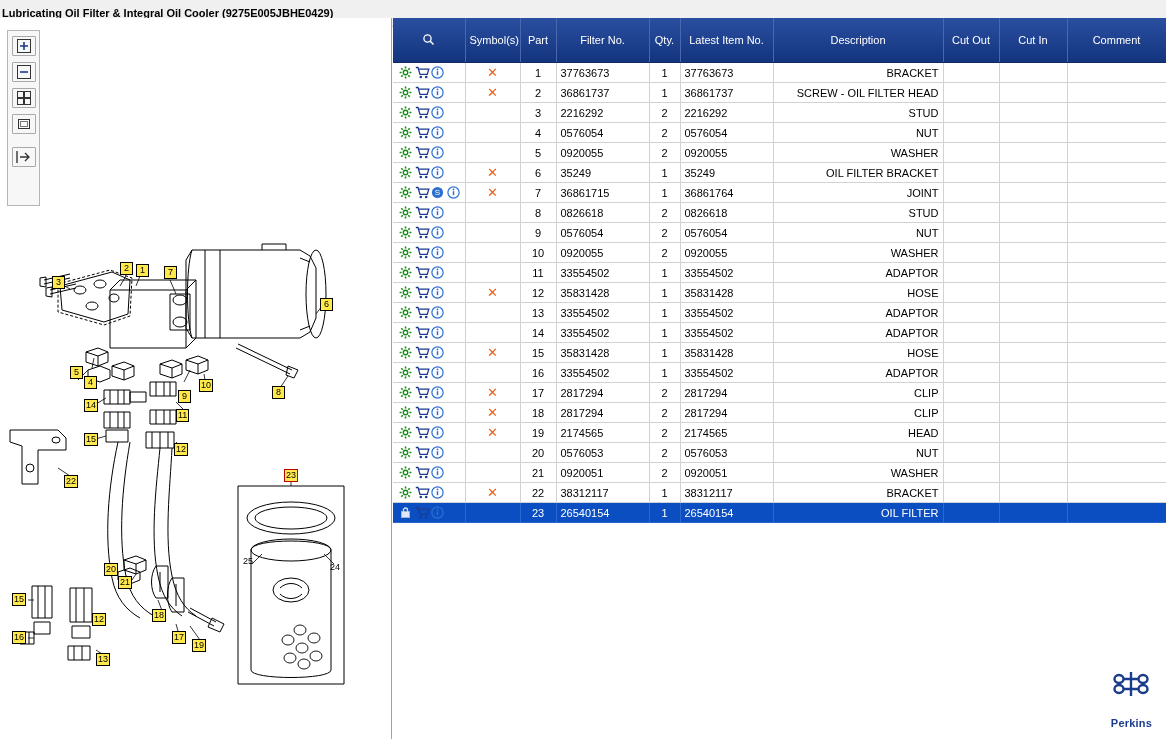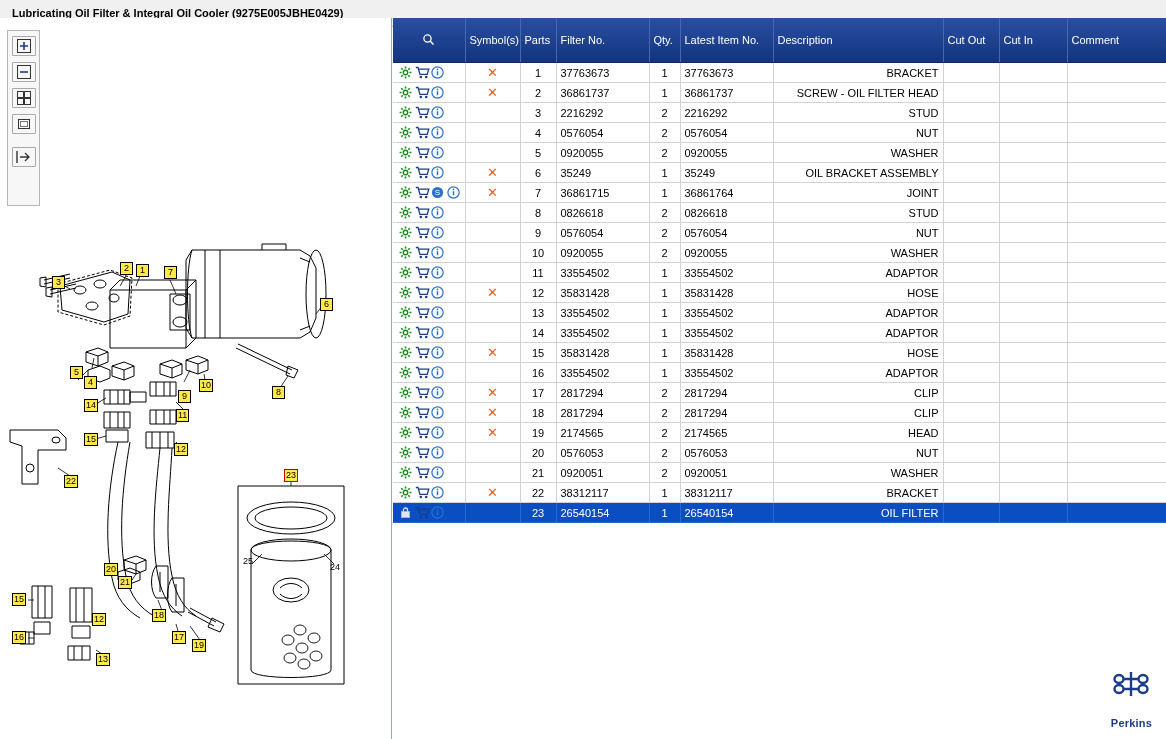--- a/index.html
+++ b/index.html
@@ -20,21 +20,21 @@
 
   
   .titlebar {
     position: absolute;
     left: 0; top: 0;
     width: 1166px; height: 27px;
     background: #f0f0f0;
     border-bottom: 1px solid #c8c8c8;
     display: flex;
     align-items: center;
-    padding-left: 12px;
+    padding-left: 2px;
     font-size: 11px;
     font-weight: bold;
     color: #000;
     white-space: nowrap;
   }
 
   
   .diagram-pane {
     position: absolute;
     left: 0; top: 18px;
@@ -89,21 +89,21 @@
     table-layout: fixed;
     font-size: 11px;
   }
   table.parts th {
     background: #1e3f8f;
     background: linear-gradient(#2a4fa0, #13347e);
     color: #ffffff;
     font-weight: normal;
     font-size: 11px;
     height: 18px;
-    text-align: left;
+    text-align: center;
     padding: 16px 4px;
     border-right: 1px solid #4a68b0;
     border-bottom: 1px solid #102a66;
     white-space: nowrap;
     overflow: hidden;
   }
   table.parts th.center { text-align: center; padding: 0; }
   table.parts td {
     height: 20px;
     padding: 0 4px;
@@ -415,21 +415,21 @@
         <tr>
           <th class="center">
             <span class="ico">
               <svg width="13" height="13" viewBox="0 0 13 13">
                   <circle cx="5.5" cy="5.5" r="3.6" fill="none" stroke="#ffffff" stroke-width="1.3"></circle>
                   <path d="M8.3 8.3 L11.5 11.5" stroke="#ffffff" stroke-width="1.5"></path>
                 </svg>
             </span>
           </th>
           <th>Symbol(s)</th>
-          <th>Parts</th>
+          <th>Part</th>
           <th>Filter No.</th>
           <th>Qty.</th>
           <th>Latest Item No.</th>
           <th>Description</th>
           <th>Cut Out</th>
           <th>Cut In</th>
           <th>Comment</th>
         </tr>
       </thead>
       <tbody id="tbody">
@@ -643,21 +643,21 @@
                     <circle cx="6.5" cy="3.4" r="0.9" fill="#2d6fd0"></circle>
                   </svg>
                 </span>
               </div>
             </td>
             <td class="c-sym"><span class="xmark">✕</span></td>
             <td class="c-item">6</td>
             <td class="c-parts">35249</td>
             <td class="c-qty">1</td>
             <td class="c-latest">35249</td>
-            <td class="c-desc">OIL BRACKET ASSEMBLY</td>
+            <td class="c-desc">OIL FILTER BRACKET</td>
             <td class="c-cutout"></td>
             <td class="c-cutin"></td>
             <td class="c-comment"></td>
           </tr>
           <tr class="row">
             <td>
               <div class="act-icons">
                 <span class="ico">
                   <svg width="13" height="13" viewBox="0 0 13 13">
                     <circle cx="6.5" cy="6.5" r="2.2" fill="none" stroke="#1a8a1a" stroke-width="1.4"></circle>

